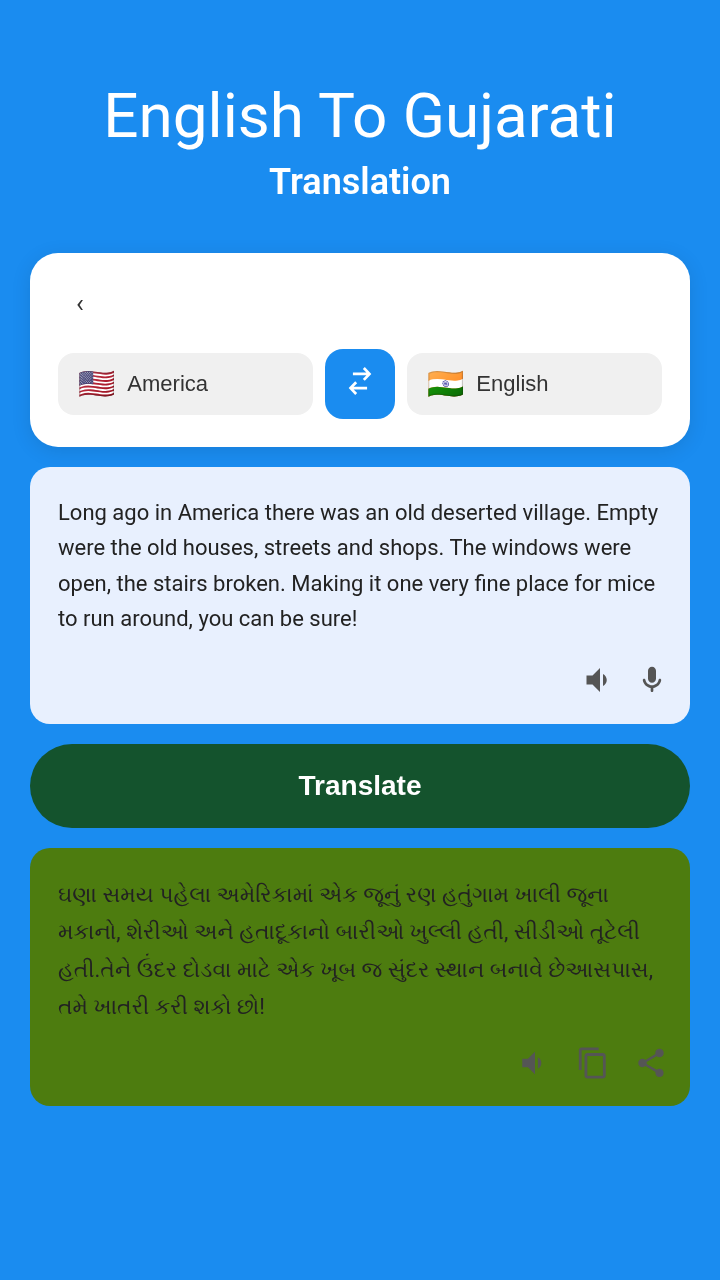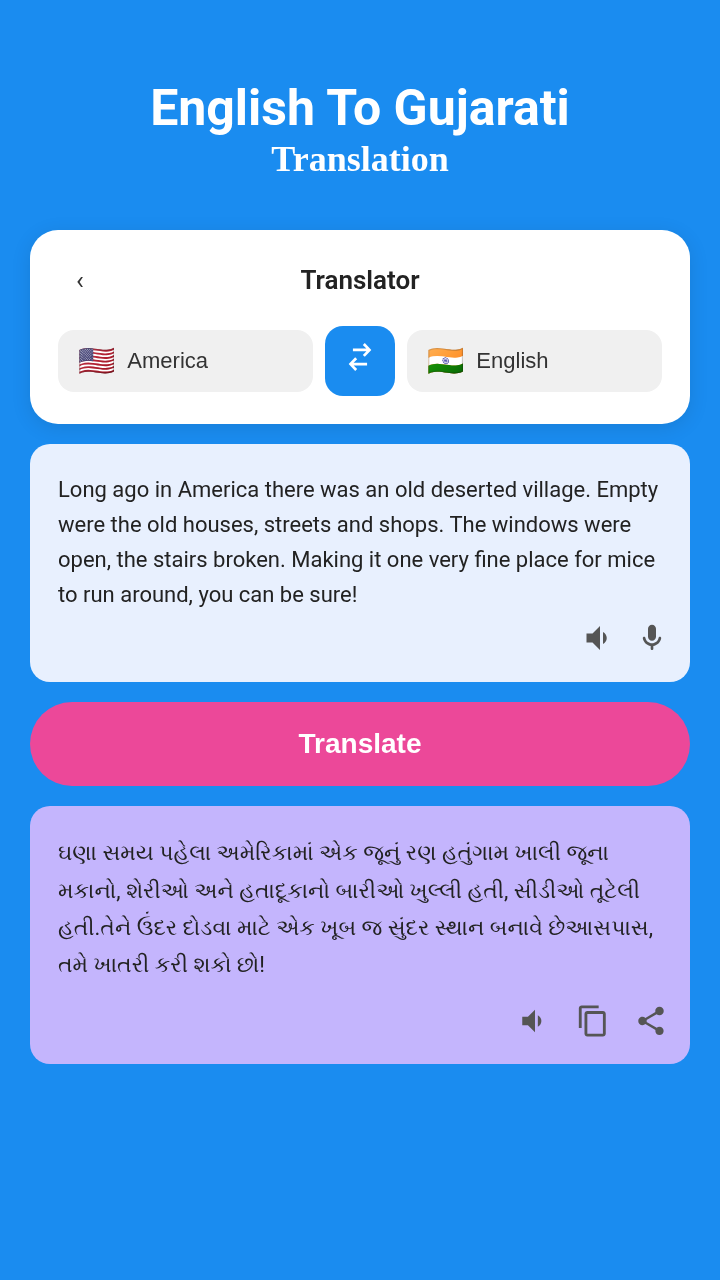--- a/index.html
+++ b/index.html
@@ -13,30 +13,30 @@
       overflow-x: hidden;
     }
 
     .header {
       padding: 80px 50px 40px 50px;
       text-align: center;
     }
 
     .header-title {
       color: white;
-      font-size: 50px;
-      font-weight: 700;
+      font-size: 62px;
+      font-weight: 400;
       line-height: 1.15;
+      margin-bottom: 10px;
     }
 
     .header-subtitle {
       color: white;
       font-size: 36px;
       font-weight: 600;
-      font-family: Liberation Serif, serif;
     }
 
     .card {
       background: white;
       border-radius: 28px;
       margin: 10px 30px 20px 30px;
       padding: 28px 28px 28px 28px;
       box-shadow: 0 4px 20px rgba(0,0,0,0.1);
     }
 
@@ -107,21 +107,21 @@
 
     .swap-icon {
       color: white;
       font-size: 28px;
     }
 
     .input-box {
       background: #e8f0fe;
       border-radius: 20px;
       margin: 0 30px 20px 30px;
-      padding: 28px 28px 70px 28px;
+      padding: 28px 28px 88px 28px;
       position: relative;
       min-height: 220px;
     }
 
     .input-text {
       font-size: 22px;
       line-height: 1.6;
       color: #222;
     }
 
@@ -136,34 +136,34 @@
 
     .action-icon {
       font-size: 32px;
       color: #555;
       cursor: pointer;
     }
 
     .translate-btn {
       display: block;
       margin: 0 30px 20px 30px;
-      background: #ec4899;
+      background: #14532d;
       color: white;
       border: none;
       border-radius: 50px;
       padding: 26px;
       font-size: 28px;
       font-weight: 600;
       text-align: center;
       cursor: pointer;
       width: calc(100% - 60px);
     }
 
     .output-box {
-      background: #c4b5fd;
+      background: #4d7c0f;
       border-radius: 20px;
       margin: 0 30px 20px 30px;
       padding: 28px 28px 80px 28px;
       position: relative;
       min-height: 240px;
     }
 
     .output-text {
       font-size: 22px;
       line-height: 1.7;
@@ -183,21 +183,20 @@
 <body>
 
 <div class="header">
   <div class="header-title">English To Gujarati</div>
   <div class="header-subtitle">Translation</div>
 </div>
 
 <div class="card">
   <div class="card-header">
     <div class="back-btn">‹</div>
-    <div class="card-title">Translator</div>
   </div>
 
   <div class="language-selector">
     <button class="lang-btn">
       <span class="flag">🇺🇸</span>
       <span>America</span>
     </button>
 
     <button class="swap-btn">
       <span class="swap-icon">

